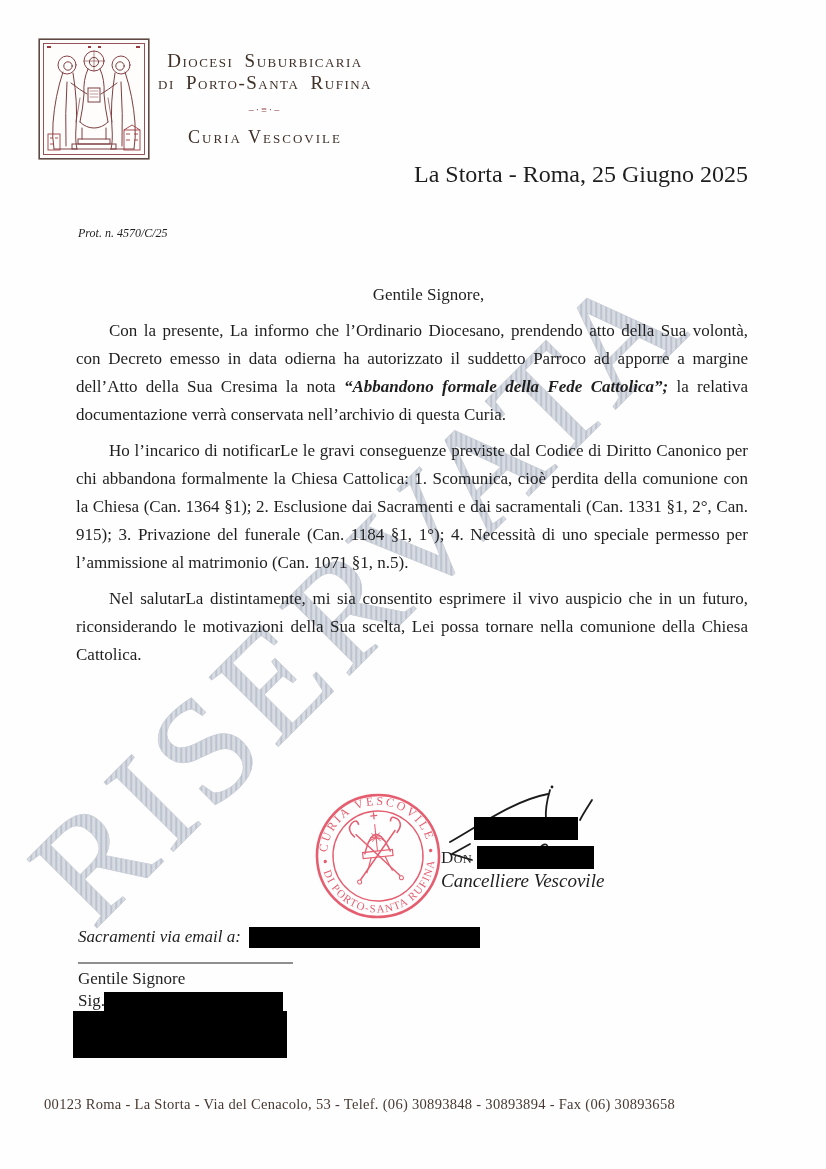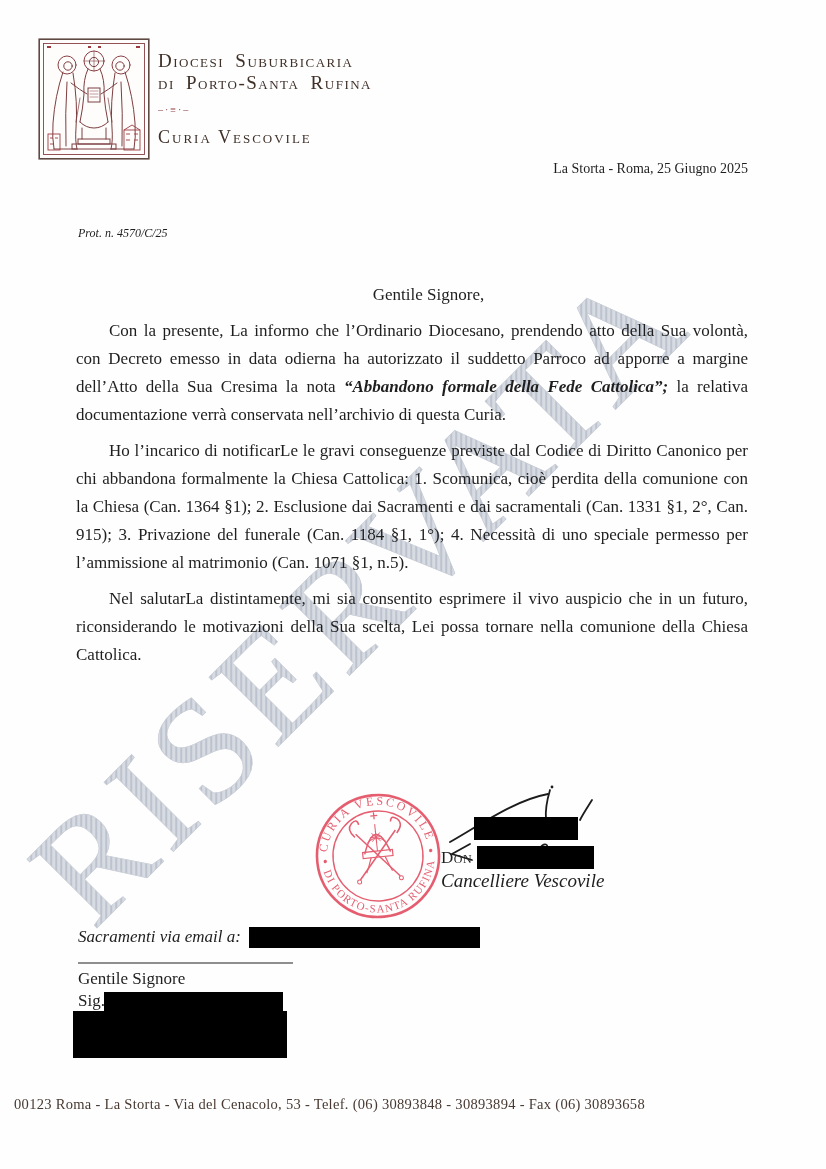--- a/index.html
+++ b/index.html
@@ -6,33 +6,33 @@
   .page{
     position:relative;width:826px;height:1169px;margin:0 auto;
     background:#fefefe;overflow:hidden;
     font-family:"Liberation Serif", serif;color:#1e1e1e;
   }
   
   .watermark-svg{position:absolute;left:0;top:0;z-index:1;pointer-events:none;}
   
   .emblem{position:absolute;left:38px;top:38px;z-index:2;}
   .lh-text{
-    position:absolute;left:158px;top:50px;width:214px;z-index:2;
+    position:absolute;left:158px;top:50px;width:214px;text-align:center;z-index:2;
     color:#3f3028;
   }
   .lh-org{
     font-variant:small-caps;font-size:19px;line-height:22px;
     letter-spacing:1.5px;word-spacing:5px;
   }
   .lh-divider{font-size:10px;letter-spacing:2px;color:#8c3b3f;margin-top:11px;line-height:10px;}
   .lh-office{
     font-variant:small-caps;font-size:18px;letter-spacing:2px;margin-top:12px;line-height:20px;
   }
   
-  .dateline{position:absolute;top:161px;right:78px;font-size:14px;z-index:2;}
+  .dateline{position:absolute;top:161px;right:78px;font-size:24px;z-index:2;}
   .prot{position:absolute;top:226px;left:78px;font-size:12px;font-style:italic;z-index:2;}
   
   .letter-body{
     position:absolute;left:76px;top:281px;width:672px;z-index:2;
     font-size:17px;line-height:28px;text-align:justify;
   }
   .letter-body p{margin:0 0 8px 0;text-indent:33px;}
   .letter-body p.first-para{text-indent:152px;}
   .letter-body p.salutation,.letter-body p.closing{text-align:center;}
   .quote{font-style:italic;font-weight:bold;}
@@ -51,21 +51,21 @@
   .r-email{left:249px;top:927px;width:231px;height:21px;}
   .r-addr1{left:104px;top:992px;width:179px;height:19px;}
   .r-addr2{left:73px;top:1011px;width:214px;height:47px;}
   
   .email-line{position:absolute;left:78px;top:927px;font-size:17px;font-style:italic;z-index:2;}
   .addr-rule{position:absolute;left:78px;top:962px;width:215px;height:2px;background:#8f8f8f;z-index:2;}
   .addr1{position:absolute;left:78px;top:969px;font-size:17px;z-index:2;}
   .addr2{position:absolute;left:78px;top:991px;font-size:17px;z-index:2;}
   
   .footer{
-    position:absolute;left:0;top:1096px;width:659px;text-align:center;z-index:2;
+    position:absolute;left:16px;top:1096px;width:659px;text-align:right;z-index:2;
     font-size:14.5px;letter-spacing:0.3px;color:#473931;
   }
 </style>
 </head>
 <body>
 
 <div class="page">
 
   <svg class="watermark-svg" width="826" height="1169" viewBox="0 0 826 1169" aria-hidden="true">
     <defs>

